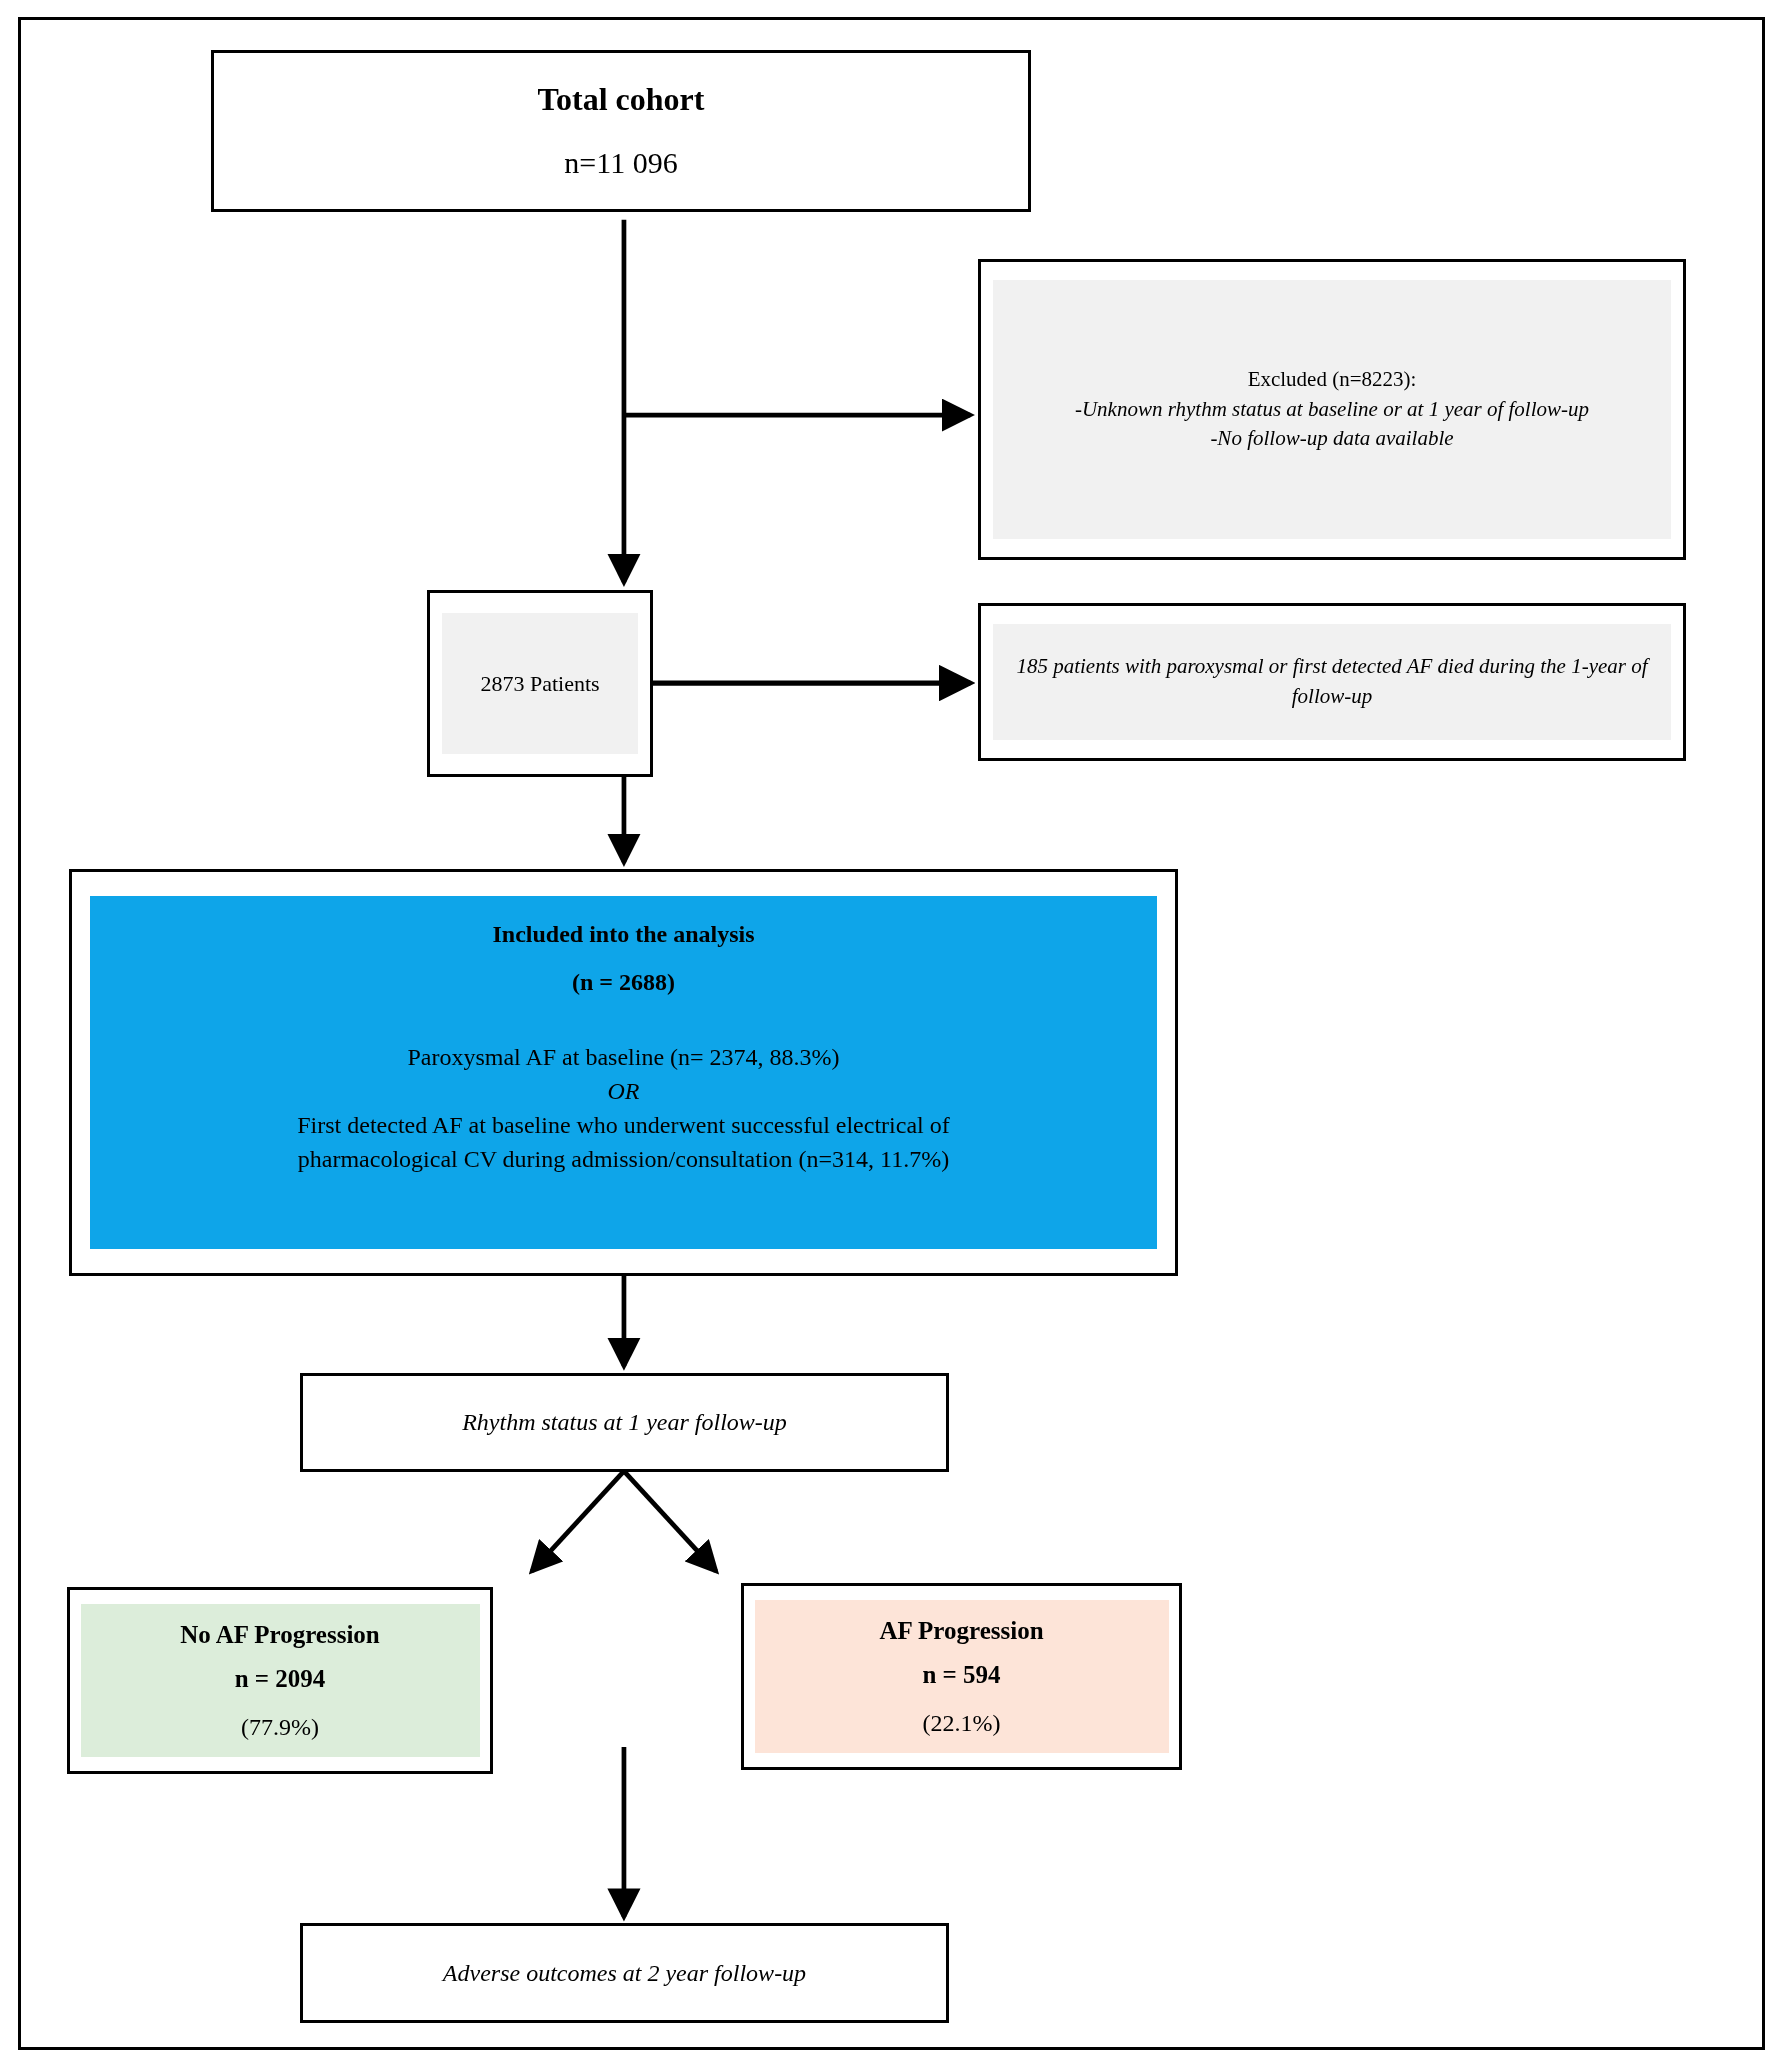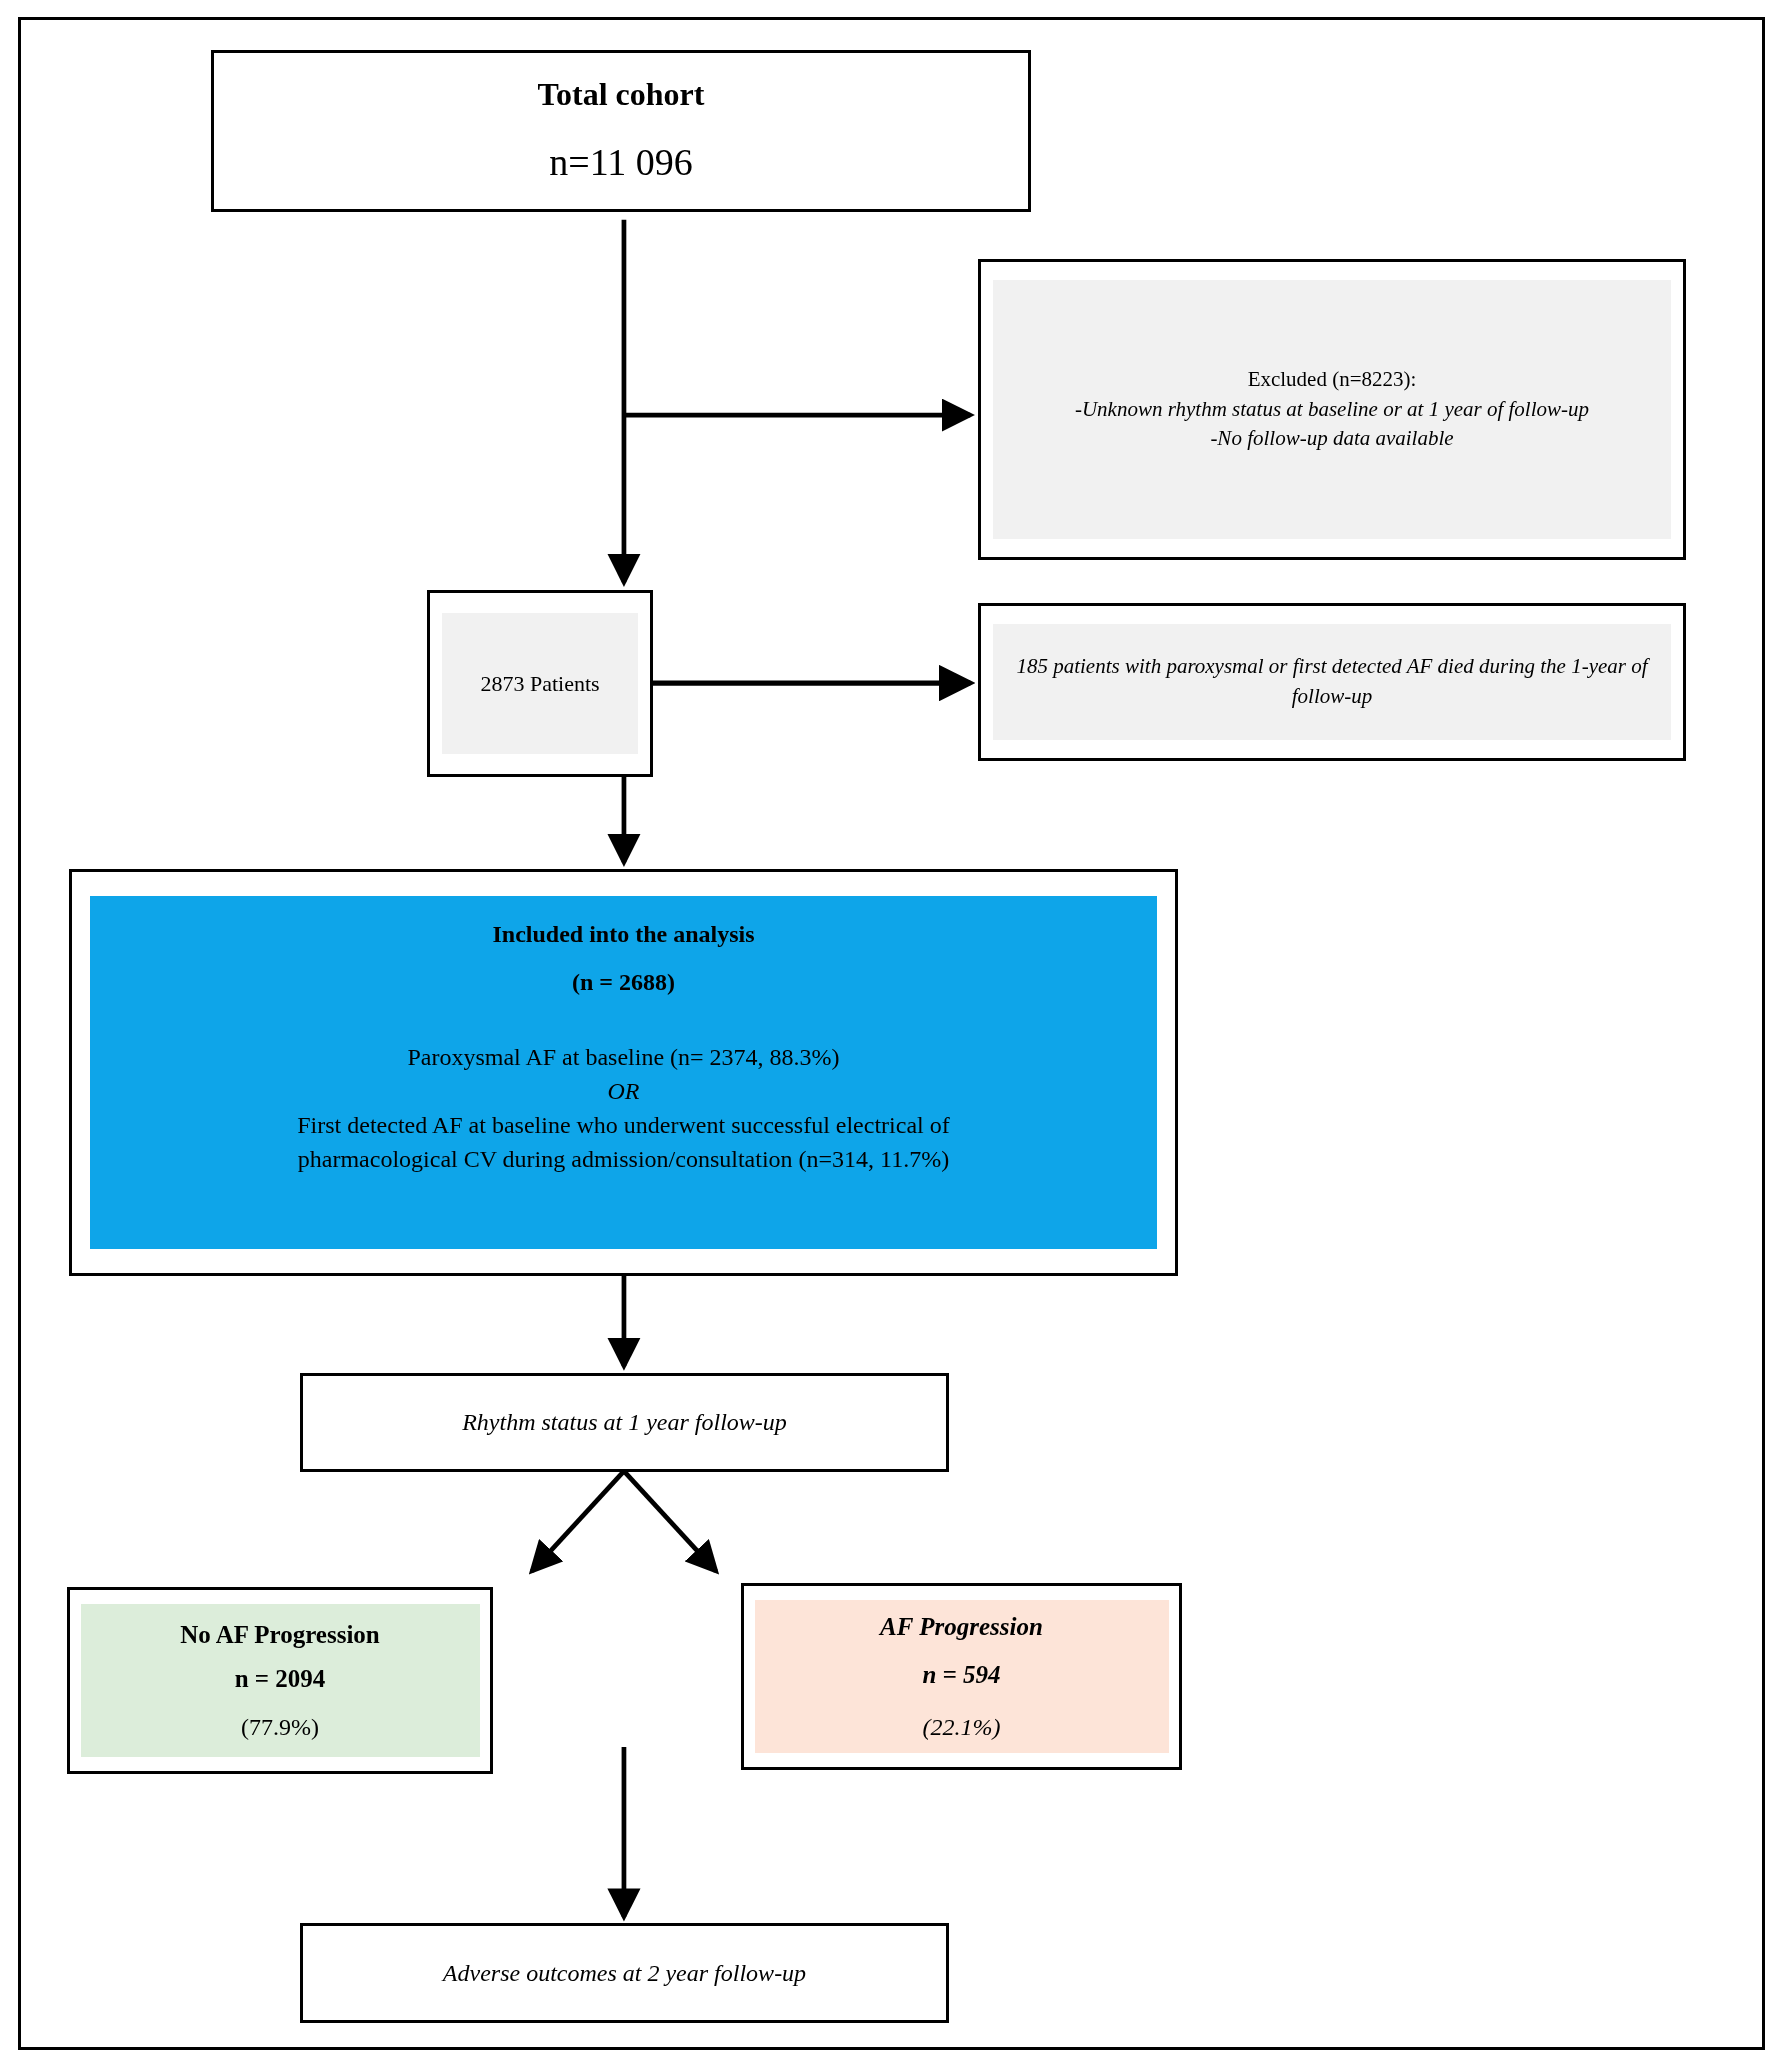--- a/index.html
+++ b/index.html
@@ -53,21 +53,21 @@
     color: #000000;
   }
   .i { font-style: italic; }
 
   
   #box-total-cohort {
     left: 211px; top: 50px; width: 820px; height: 162px;
     flex-direction: column;
   }
   #box-total-cohort .title { font-size: 32px; font-weight: bold; }
-  #box-total-cohort .sub   { font-size: 38px; margin-top: 19px; }
+  #box-total-cohort .sub   { font-size: 30px; margin-top: 19px; }
 
   
   #box-excluded {
     left: 978px; top: 259px; width: 708px; height: 301px;
     padding: 18px 11.6px;
   }
   #box-excluded .fill {
     background: #f1f1f1;
     padding: 11.6px 14.7px;
     height: 100%;
@@ -140,22 +140,21 @@
 
   
   #box-progression {
     left: 741px; top: 1583px; width: 441px; height: 187px;
     padding: 13.7px 10.5px;
   }
   #box-progression .fill {
     background: #fde4d8;
     height: 100%;
     padding: 9.5px 8.4px;
-    justify-content: space-between;
-    font-style: italic;
+    justify-content: center;
   }
   #box-progression .l1 { font-size: 25px; font-weight: bold; }
   #box-progression .l2 { font-size: 25px; font-weight: bold; margin-top: 8.4px; }
   #box-progression .l3 { font-size: 24px; margin-top: 13.7px; }
 
   
   #box-adverse {
     left: 300px; top: 1923px; width: 649px; height: 100px;
   }
   #box-adverse .txt { font-size: 24px; }

